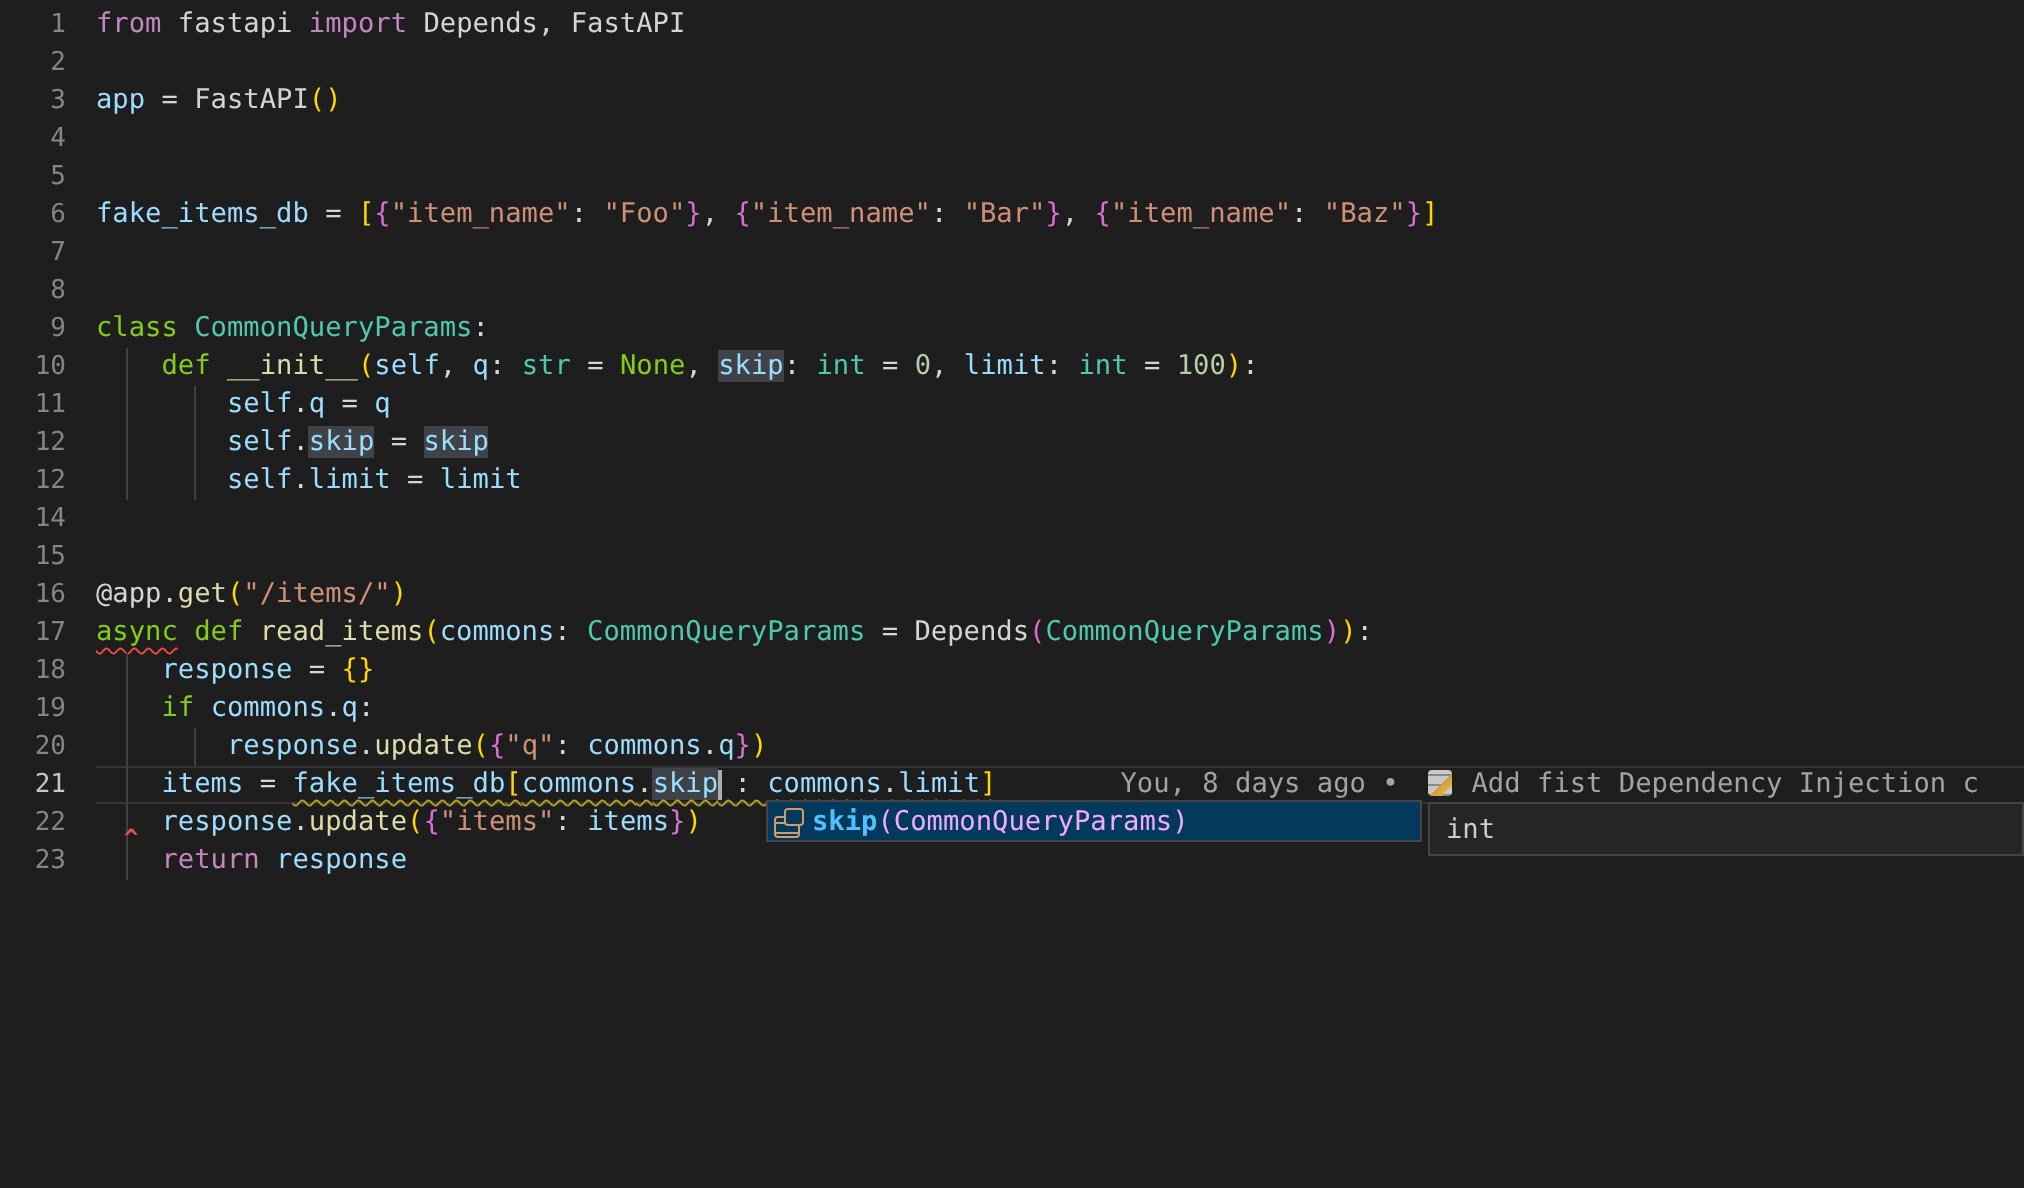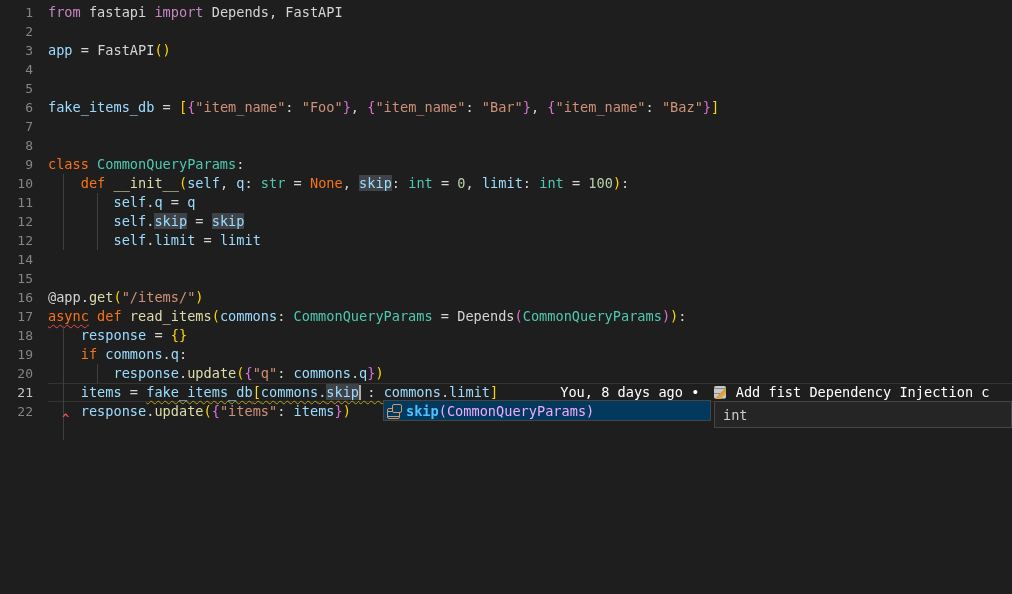--- a/index.html
+++ b/index.html
@@ -16,33 +16,33 @@
     flex:0 0 33px; text-align:right; color:#858585;
     font-size:13px; user-select:none;
   }
   .line.current .ln { color:#c6c6c6; }
   .code { flex:1 1 auto; margin-left:15px; white-space:pre; }
   .line.current .code {
     box-shadow: inset 0 1px 0 #343434, inset 0 -1px 0 #343434;
   }
   
   .pl  { color:#d4d4d4; }
-  .kw  { color:#f97316; }
+  .kw  { color:#84cc16; }
   .ctl { color:#c586c0; }
   .str { color:#ce9178; }
   .num { color:#b5cea8; }
   .type{ color:#4ec9b0; }
   .fn  { color:#dcdcaa; }
   .var { color:#9cdcfe; }
   .b1  { color:#ffd700; }
   .b2  { color:#da70d6; }
   .hl  { background:rgba(110,118,129,0.42); }
   .uw  { text-decoration:underline wavy #b5a11c 1px; text-underline-offset:3px; }
   .sqr { text-decoration:underline wavy #f14747 1px; text-underline-offset:3px; }
-  .blame { color:#ffffff; }
+  .blame { color:#a3a3a3; }
   .blame.sp { margin-left:62px; }
   .cursor {
     display:inline-block; width:1.5px; height:15px; margin-right:-1.5px;
     background:#aeafad; vertical-align:text-bottom;
   }
   
   .guide { position:absolute; width:1px; background:#404040; }
   
   .memo-icon {
     display:inline-block; width:12px; height:13px; margin:0 2px -2px 6px;
@@ -106,20 +106,21 @@
       <div class="line"><span class="ln">12</span><span class="code"><span class="pl">        </span><span class="var">self</span><span class="pl">.</span><span class="var">limit</span><span class="pl"> = </span><span class="var">limit</span></span></div>
       <div class="line"><span class="ln">14</span><span class="code"></span></div>
       <div class="line"><span class="ln">15</span><span class="code"></span></div>
       <div class="line"><span class="ln">16</span><span class="code"><span class="pl">@app.</span><span class="fn">get</span><span class="b1">(</span><span class="str">"/items/"</span><span class="b1">)</span></span></div>
       <div class="line"><span class="ln">17</span><span class="code"><span class="kw sqr">async</span><span class="kw"> def </span><span class="fn">read_items</span><span class="b1">(</span><span class="var">commons</span><span class="pl">: </span><span class="type">CommonQueryParams</span><span class="pl"> = </span><span class="pl">Depends</span><span class="b2">(</span><span class="type">CommonQueryParams</span><span class="b2">)</span><span class="b1">)</span><span class="pl">:</span></span></div>
       <div class="line"><span class="ln">18</span><span class="code"><span class="pl">    </span><span class="var">response</span><span class="pl"> = </span><span class="b1">{}</span></span></div>
       <div class="line"><span class="ln">19</span><span class="code"><span class="pl">    </span><span class="kw">if </span><span class="var">commons</span><span class="pl">.</span><span class="var">q</span><span class="pl">:</span></span></div>
       <div class="line"><span class="ln">20</span><span class="code"><span class="pl">        </span><span class="var">response</span><span class="pl">.</span><span class="fn">update</span><span class="b1">(</span><span class="b2">{</span><span class="str">"q"</span><span class="pl">: </span><span class="var">commons</span><span class="pl">.</span><span class="var">q</span><span class="b2">}</span><span class="b1">)</span></span></div>
       <div class="line current"><span class="ln">21</span><span class="code"><span class="pl">    </span><span class="var">items</span><span class="pl"> = </span><span class="var uw">fake_items_db</span><span class="b1 uw">[</span><span class="var uw">commons</span><span class="pl uw">.</span><span class="var hl uw">skip</span><span class="cursor"></span><span class="pl uw"> : </span><span class="var uw">commons</span><span class="pl uw">.</span><span class="var uw">limit</span><span class="b1 uw">]</span><span class="blame sp">You, 8 days ago • </span><span class="memo-icon"></span><span class="blame"> Add fist Dependency Injection c</span></span></div>
       <div class="line"><span class="ln">22</span><span class="code"><span class="pl">    </span><span class="var">response</span><span class="pl">.</span><span class="fn">update</span><span class="b1">(</span><span class="b2">{</span><span class="str">"items"</span><span class="pl">: </span><span class="var">items</span><span class="b2">}</span><span class="b1">)</span></span></div>
+      <div class="line"><span class="ln">23</span><span class="code"><span class="pl">    </span><span class="ctl">return </span><span class="var">response</span></span></div>
     </div>
 
   <div class="caret-mark">^</div>
 
   <div id="suggest">
     <span class="field-icon"></span>
     <span class="suggest-label">skip</span>
     <span class="suggest-detail"> (CommonQueryParams)</span>
   </div>
   <div id="suggest-doc">

